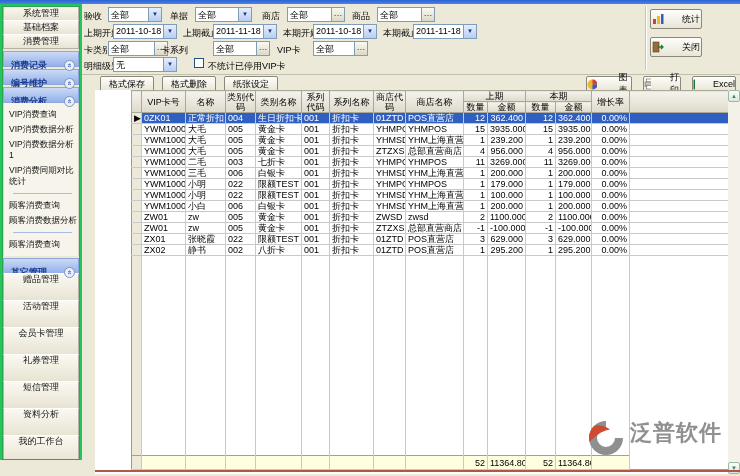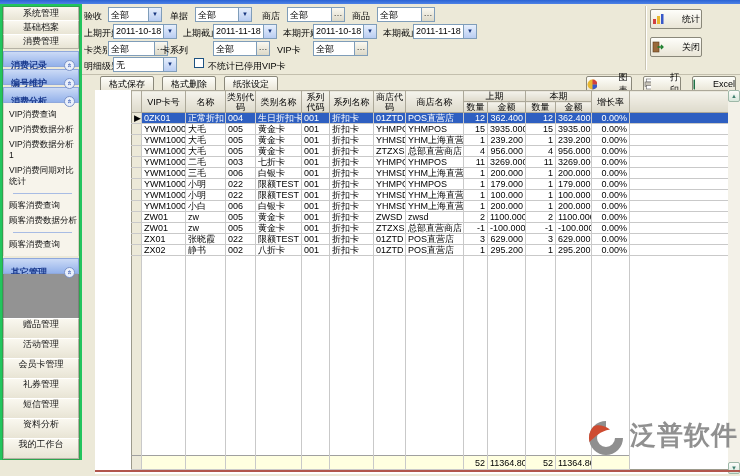--- a/index.html
+++ b/index.html
@@ -5,21 +5,21 @@
   html,body{margin:0;padding:0;background:#888;}
   *{box-sizing:border-box;font-family:"Liberation Sans",sans-serif;}
   .screen{position:relative;width:740px;height:476px;background:#ECE9D8;overflow:hidden;}
   .titlebar{position:absolute;top:0;left:0;right:0;height:4px;background:linear-gradient(#2A63D4,#4E82E6);}
 
   
   .sidebar{position:absolute;left:0;top:4px;bottom:16px;width:82px;background:#22c55e;}
   .side-panel{position:absolute;left:2px;right:2px;top:2px;bottom:0;border:1px solid #2EA44E;background:#ECE9D8;display:flex;flex-direction:column;overflow:hidden;}
   .side-btn,.side-btn2{height:15px;line-height:13px;text-align:center;font-size:9px;color:#111;
     background:linear-gradient(#FAF8F0,#E8E4D4);border:1px solid #B5B2A5;border-top-color:#FFFFFF;margin-top:-1px;cursor:pointer;}
-  .side-btn2{height:21px;line-height:11px;}
+  .side-btn2{height:28px;line-height:11px;}
   .side-sec{height:16px;margin-top:2px;display:flex;align-items:center;background:linear-gradient(#CBDAF6,#93B1EA);
     border:1px solid #8FA8DC;font-weight:bold;color:#1A3A8E;font-size:9px;padding:12px 3px 0 7px;cursor:pointer;}
   .sec-label{flex:1;}
   .sec-toggle{width:11px;height:11px;border:1px solid #7A92C8;border-radius:50%;background:#EAF0FB;color:#3B5BB5;
     font-size:8px;line-height:9px;text-align:center;transform:rotate(90deg);cursor:pointer;}
   .side-items{background:#F7F4EB;padding:4px 1px 4px 4px;font-size:8.5px;color:#111;border-left:1px solid #D8D4C4;border-right:1px solid #D8D4C4;}
   .side-item{padding:2px 0 2px 1px;line-height:11px;cursor:pointer;}
   .side-divider{border-top:1px solid #A8BCE4;margin:4px 5px;}
   .side-fill{flex:1;background:#939393;border-left:1px solid #7E7E7E;border-right:1px solid #7E7E7E;}
 
@@ -59,21 +59,21 @@
   tfoot tr{height:14px;}
   tfoot td{background:#FFFFE0;border-top:1px solid #A0A0A0;border-bottom:1px solid #A0A0A0;color:#14357E;font-size:9px;text-align:right;}
   tfoot td.fcell{background:transparent;border:none;}
 
   .vscroll{position:absolute;right:0;top:0;bottom:0;width:12px;background:#F3F1E8;}
   .sbtn{position:absolute;left:0;width:12px;height:12px;background:linear-gradient(#FDFDFB,#D8E8DC);
     border:1px solid #9EB8A8;border-radius:2px;font-size:6px;color:#3F7F6F;text-align:center;line-height:10px;cursor:pointer;}
 
   
   .watermark{position:absolute;right:2px;top:414px;width:152px;height:52px;z-index:5;}
-  .wm-name{position:absolute;left:44px;top:0;font-size:26px;font-weight:bold;color:#909090;letter-spacing:1px;white-space:nowrap;}
+  .wm-name{position:absolute;left:44px;top:0;font-size:22px;font-weight:bold;color:#909090;letter-spacing:1px;white-space:nowrap;}
   .wm-url{position:absolute;right:0;bottom:0;font-size:13px;font-weight:bold;color:#C44B32;letter-spacing:0.5px;white-space:nowrap;}
   .wm-logo{position:absolute;left:0;top:0;}
   .redline{position:absolute;left:13px;width:645px;top:466px;height:2px;background:#B2564C;z-index:6;}
 </style>
 </head>
 <body>
 
 <div class="screen">
   <div class="titlebar"></div>
 

